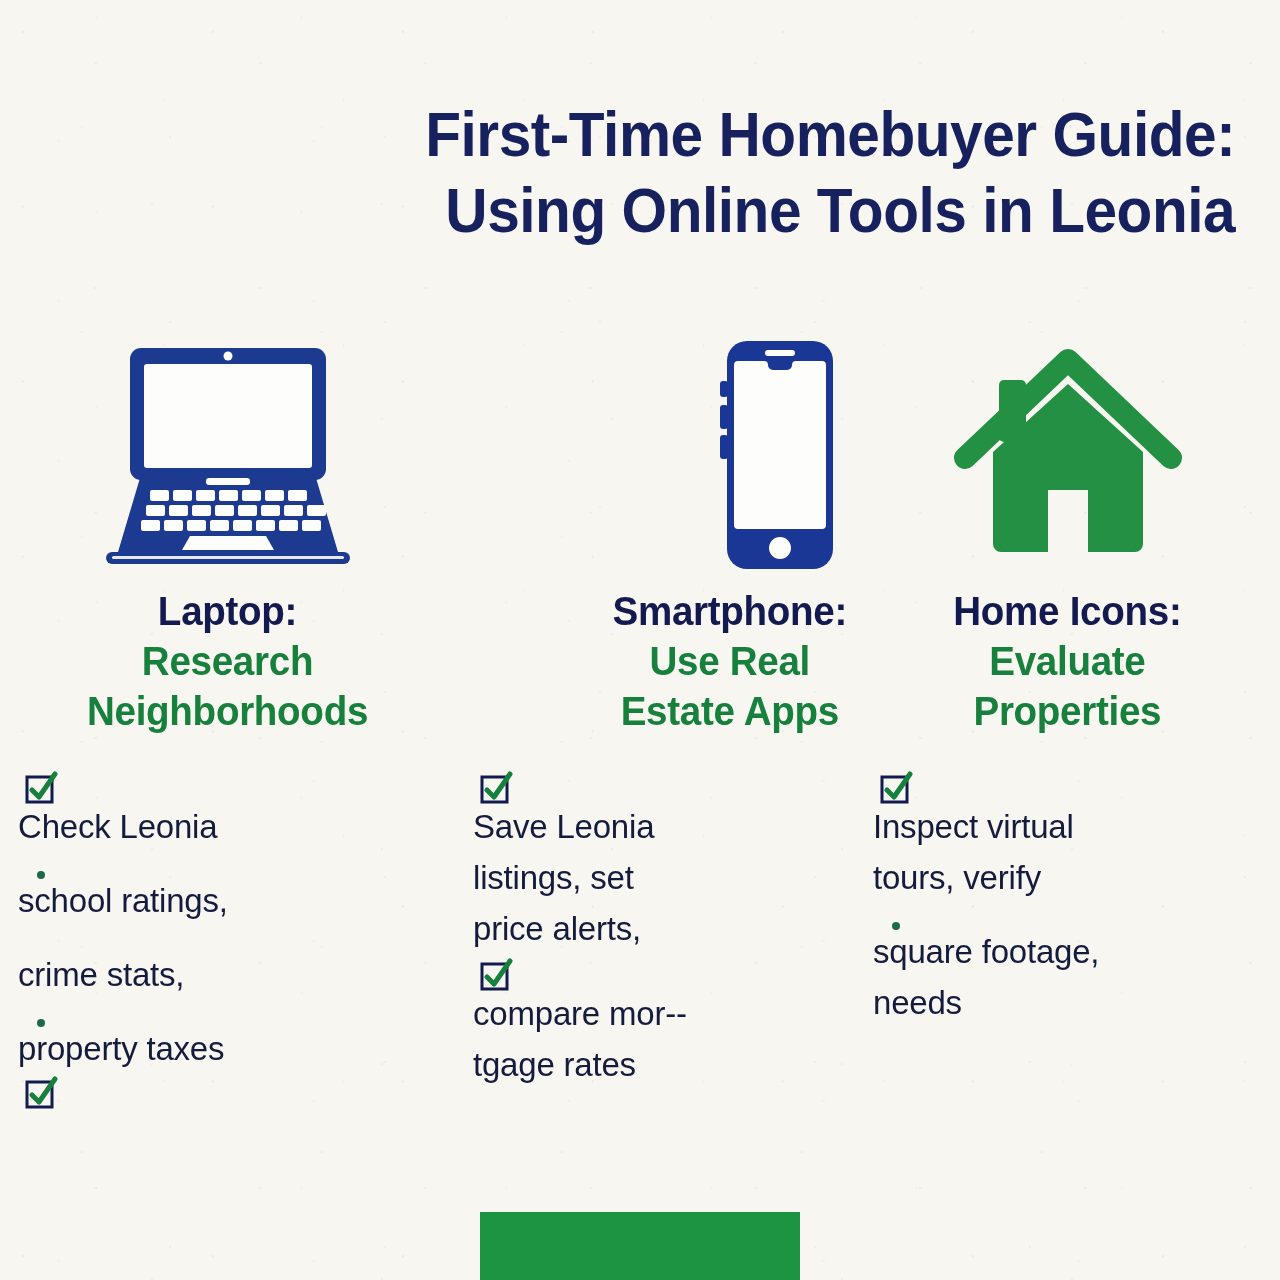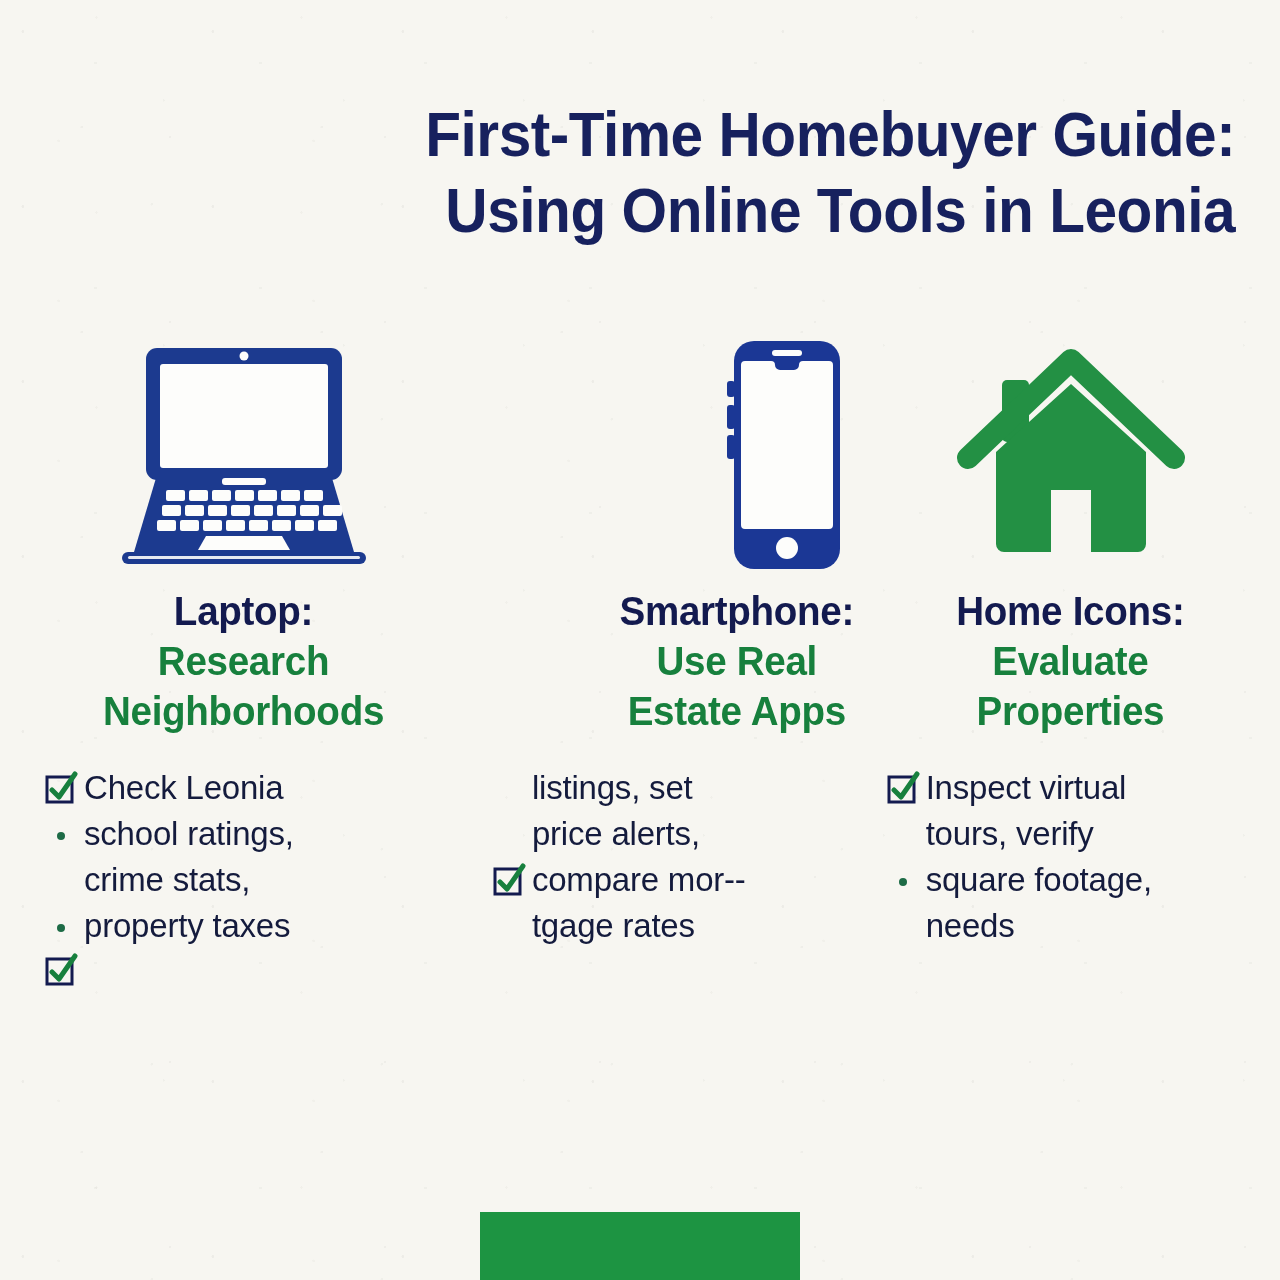--- a/index.html
+++ b/index.html
@@ -67,21 +67,21 @@
     width: 1280px;
     display: flex;
     flex-direction: row;
     align-items: flex-start;
   }
   .column {
     display: flex;
     flex-direction: column;
     align-items: center;
   }
-  .col-1 { width: 455px; padding-left: 20px; }
+  .col-1 { width: 455px; }
   .col-2 { width: 400px; align-items: flex-end; }
   .col-3 { width: 425px; }
 
   
   .icon-wrap {
     height: 250px;
     display: flex;
     align-items: center;
     justify-content: center;
   }
@@ -112,20 +112,21 @@
 
   
   .list {
     margin-top: 30px;
     width: 100%;
     padding: 0 18px;
     box-sizing: border-box;
   }
   .list-row {
     display: flex;
+    flex-direction: column;
     align-items: flex-start;
     margin-bottom: 2px;
   }
   .marker {
     flex: 0 0 auto;
     width: 46px;
     display: flex;
     justify-content: center;
     align-items: flex-start;
     padding-top: 5px;
@@ -298,77 +299,86 @@
       </div>
 
       <div class="heading">
         <span class="heading-device">Smartphone:</span>
         <span class="heading-action">Use Real</span>
         <span class="heading-action">Estate Apps</span>
       </div>
 
       <div class="list">
 
-
-        <div class="list-row cont-row">
-          <span class="marker"></span>
-          <span class="row-text">listings, set</span>
-        </div>
-
-        <div class="list-row cont-row">
-          <span class="marker"></span>
-          <span class="row-text">price alerts,</span>
-        </div>
-
         <div class="list-row">
           <span class="marker">
             <svg class="checkbox-icon" width="34" height="34" viewBox="0 0 34 34">
               <rect x="3" y="6" width="25" height="25" fill="none" stroke="#131a4f" stroke-width="3"></rect>
               <path d="M8 19 L15 26 L31 3" fill="none" stroke="#17803d" stroke-width="5" stroke-linecap="round" stroke-linejoin="round"></path>
             </svg>
           </span>
-          <span class="row-text">compare mor--</span>
+          <span class="row-text">Save Leonia</span>
         </div>
 
         <div class="list-row cont-row">
           <span class="marker"></span>
-          <span class="row-text">tgage rates</span>
-        </div>
-
-      </div>
-    </div>
-
-    <div class="column col-3">
-
-      <div class="icon-wrap">
-        <svg width="230" height="215" viewBox="0 0 230 215">
-
-          <rect x="46" y="32" width="27" height="62" rx="5" fill="#239044"></rect>
-
-          <path d="M12 110 L115 12 L218 110" fill="none" stroke="#239044" stroke-width="22" stroke-linecap="round" stroke-linejoin="round"></path>
-
-          <path d="M40 104 L115 36 L190 104 V196 a8 8 0 0 1 -8 8 h-47 v-62 h-40 v62 H48 a8 8 0 0 1 -8 -8 Z" fill="#239044"></path>
-        </svg>
-      </div>
-
-      <div class="heading">
-        <span class="heading-device">Home Icons:</span>
-        <span class="heading-action">Evaluate</span>
-        <span class="heading-action">Properties</span>
-      </div>
-
-      <div class="list">
+          <span class="row-text">listings, set</span>
+        </div>
+
+        <div class="list-row cont-row">
+          <span class="marker"></span>
+          <span class="row-text">price alerts,</span>
+        </div>
 
         <div class="list-row">
           <span class="marker">
             <svg class="checkbox-icon" width="34" height="34" viewBox="0 0 34 34">
               <rect x="3" y="6" width="25" height="25" fill="none" stroke="#131a4f" stroke-width="3"></rect>
               <path d="M8 19 L15 26 L31 3" fill="none" stroke="#17803d" stroke-width="5" stroke-linecap="round" stroke-linejoin="round"></path>
             </svg>
           </span>
+          <span class="row-text">compare mor--</span>
+        </div>
+
+        <div class="list-row cont-row">
+          <span class="marker"></span>
+          <span class="row-text">tgage rates</span>
+        </div>
+
+      </div>
+    </div>
+
+    <div class="column col-3">
+
+      <div class="icon-wrap">
+        <svg width="230" height="215" viewBox="0 0 230 215">
+
+          <rect x="46" y="32" width="27" height="62" rx="5" fill="#239044"></rect>
+
+          <path d="M12 110 L115 12 L218 110" fill="none" stroke="#239044" stroke-width="22" stroke-linecap="round" stroke-linejoin="round"></path>
+
+          <path d="M40 104 L115 36 L190 104 V196 a8 8 0 0 1 -8 8 h-47 v-62 h-40 v62 H48 a8 8 0 0 1 -8 -8 Z" fill="#239044"></path>
+        </svg>
+      </div>
+
+      <div class="heading">
+        <span class="heading-device">Home Icons:</span>
+        <span class="heading-action">Evaluate</span>
+        <span class="heading-action">Properties</span>
+      </div>
+
+      <div class="list">
+
+        <div class="list-row">
+          <span class="marker">
+            <svg class="checkbox-icon" width="34" height="34" viewBox="0 0 34 34">
+              <rect x="3" y="6" width="25" height="25" fill="none" stroke="#131a4f" stroke-width="3"></rect>
+              <path d="M8 19 L15 26 L31 3" fill="none" stroke="#17803d" stroke-width="5" stroke-linecap="round" stroke-linejoin="round"></path>
+            </svg>
+          </span>
           <span class="row-text">Inspect virtual</span>
         </div>
 
         <div class="list-row cont-row">
           <span class="marker"></span>
           <span class="row-text">tours, verify</span>
         </div>
 
         <div class="list-row">
           <span class="marker is-bullet">

